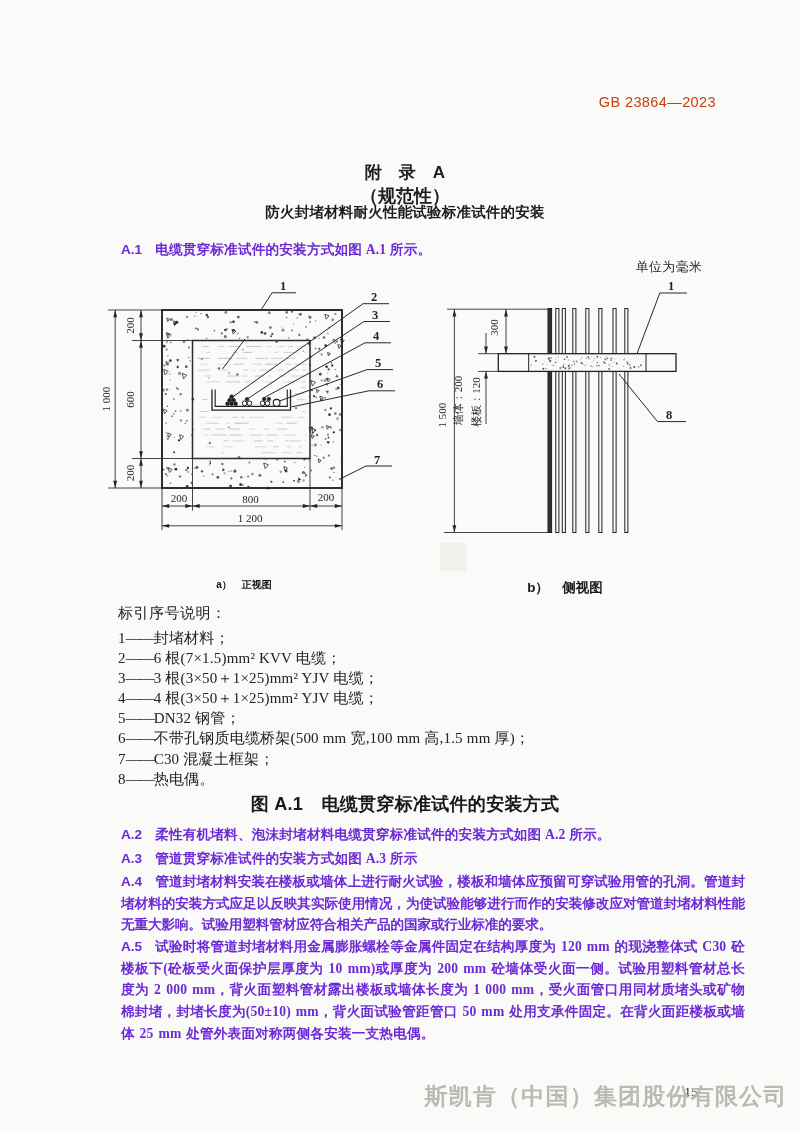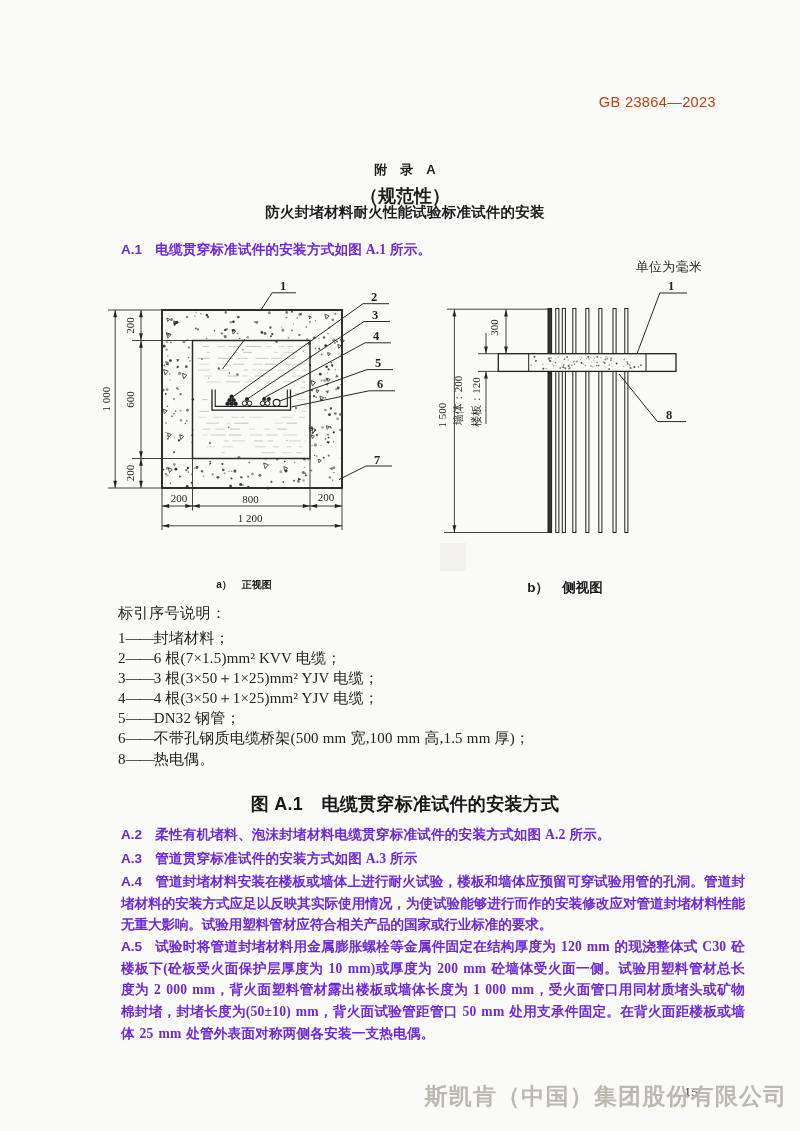--- a/index.html
+++ b/index.html
@@ -18,21 +18,21 @@
     top:94px;right:84px;
     font-family:"Liberation Sans", sans-serif;
     font-weight:normal;font-size:14.5px;color:#c2410c;
     letter-spacing:0.4px;
   }
   .title-line{
     left:55px;width:700px;text-align:center;
     font-family:"Liberation Sans", sans-serif;
     font-weight:bold;color:#1b1b1b;
   }
-  #title-1{top:161px;font-size:13px;}
+  #title-1{top:161px;font-size:17px;}
   #title-2{top:184px;font-size:18px;}
   #title-3{top:203px;font-size:14.5px;letter-spacing:0.2px;}
   .clause{
     left:104px;width:624px;
     font-size:13.6px;line-height:21.7px;
     color:#6d28d9;
     text-align:justify;
     font-weight:bold;
     letter-spacing:0.2px;
     margin-left:17px;
@@ -716,20 +716,21 @@
   <div id="caption-b" class="abs">b）　侧视图</div>
 
   <div id="legend" class="abs">
     <div class="lg-title">标引序号说明：</div>
     <div class="lg-row"><span class="lg-num">1</span><span class="lg-dash">——</span><span>封堵材料；</span></div>
     <div class="lg-row"><span class="lg-num">2</span><span class="lg-dash">——</span><span>6 根(7×1.5)mm² KVV 电缆；</span></div>
     <div class="lg-row"><span class="lg-num">3</span><span class="lg-dash">——</span><span>3 根(3×50＋1×25)mm² YJV 电缆；</span></div>
     <div class="lg-row"><span class="lg-num">4</span><span class="lg-dash">——</span><span>4 根(3×50＋1×25)mm² YJV 电缆；</span></div>
     <div class="lg-row"><span class="lg-num">5</span><span class="lg-dash">——</span><span>DN32 钢管；</span></div>
     <div class="lg-row"><span class="lg-num">6</span><span class="lg-dash">——</span><span>不带孔钢质电缆桥架(500 mm 宽,100 mm 高,1.5 mm 厚)；</span></div>
+    <div class="lg-row"><span class="lg-num">7</span><span class="lg-dash">——</span><span>C30 混凝土框架；</span></div>
     <div class="lg-row"><span class="lg-num">8</span><span class="lg-dash">——</span><span>热电偶。</span></div>
   </div>
 
   <div id="fig-caption" class="abs">图 A.1　电缆贯穿标准试件的安装方式</div>
 
   <div id="clause-a2" class="abs clause"><span class="cnum">A.2</span><span>柔性有机堵料、泡沫封堵材料电缆贯穿标准试件的安装方式如图 A.2 所示。</span></div>
   <div id="clause-a3" class="abs clause"><span class="cnum">A.3</span><span>管道贯穿标准试件的安装方式如图 A.3 所示</span></div>
   <div id="clause-a4" class="abs clause"><span class="cnum">A.4</span><span>管道封堵材料安装在楼板或墙体上进行耐火试验，楼板和墙体应预留可穿试验用管的孔洞。管道封堵材料的安装方式应足以反映其实际使用情况，为使试验能够进行而作的安装修改应对管道封堵材料性能无重大影响。试验用塑料管材应符合相关产品的国家或行业标准的要求。</span></div>
   <div id="clause-a5" class="abs clause"><span class="cnum">A.5</span><span>试验时将管道封堵材料用金属膨胀螺栓等金属件固定在结构厚度为 120 mm 的现浇整体式 C30 砼楼板下(砼板受火面保护层厚度为 10 mm)或厚度为 200 mm 砼墙体受火面一侧。试验用塑料管材总长度为 2 000 mm，背火面塑料管材露出楼板或墙体长度为 1 000 mm，受火面管口用同材质堵头或矿物棉封堵，封堵长度为(50±10) mm，背火面试验管距管口 50 mm 处用支承件固定。在背火面距楼板或墙体 25 mm 处管外表面对称两侧各安装一支热电偶。</span></div>
 

